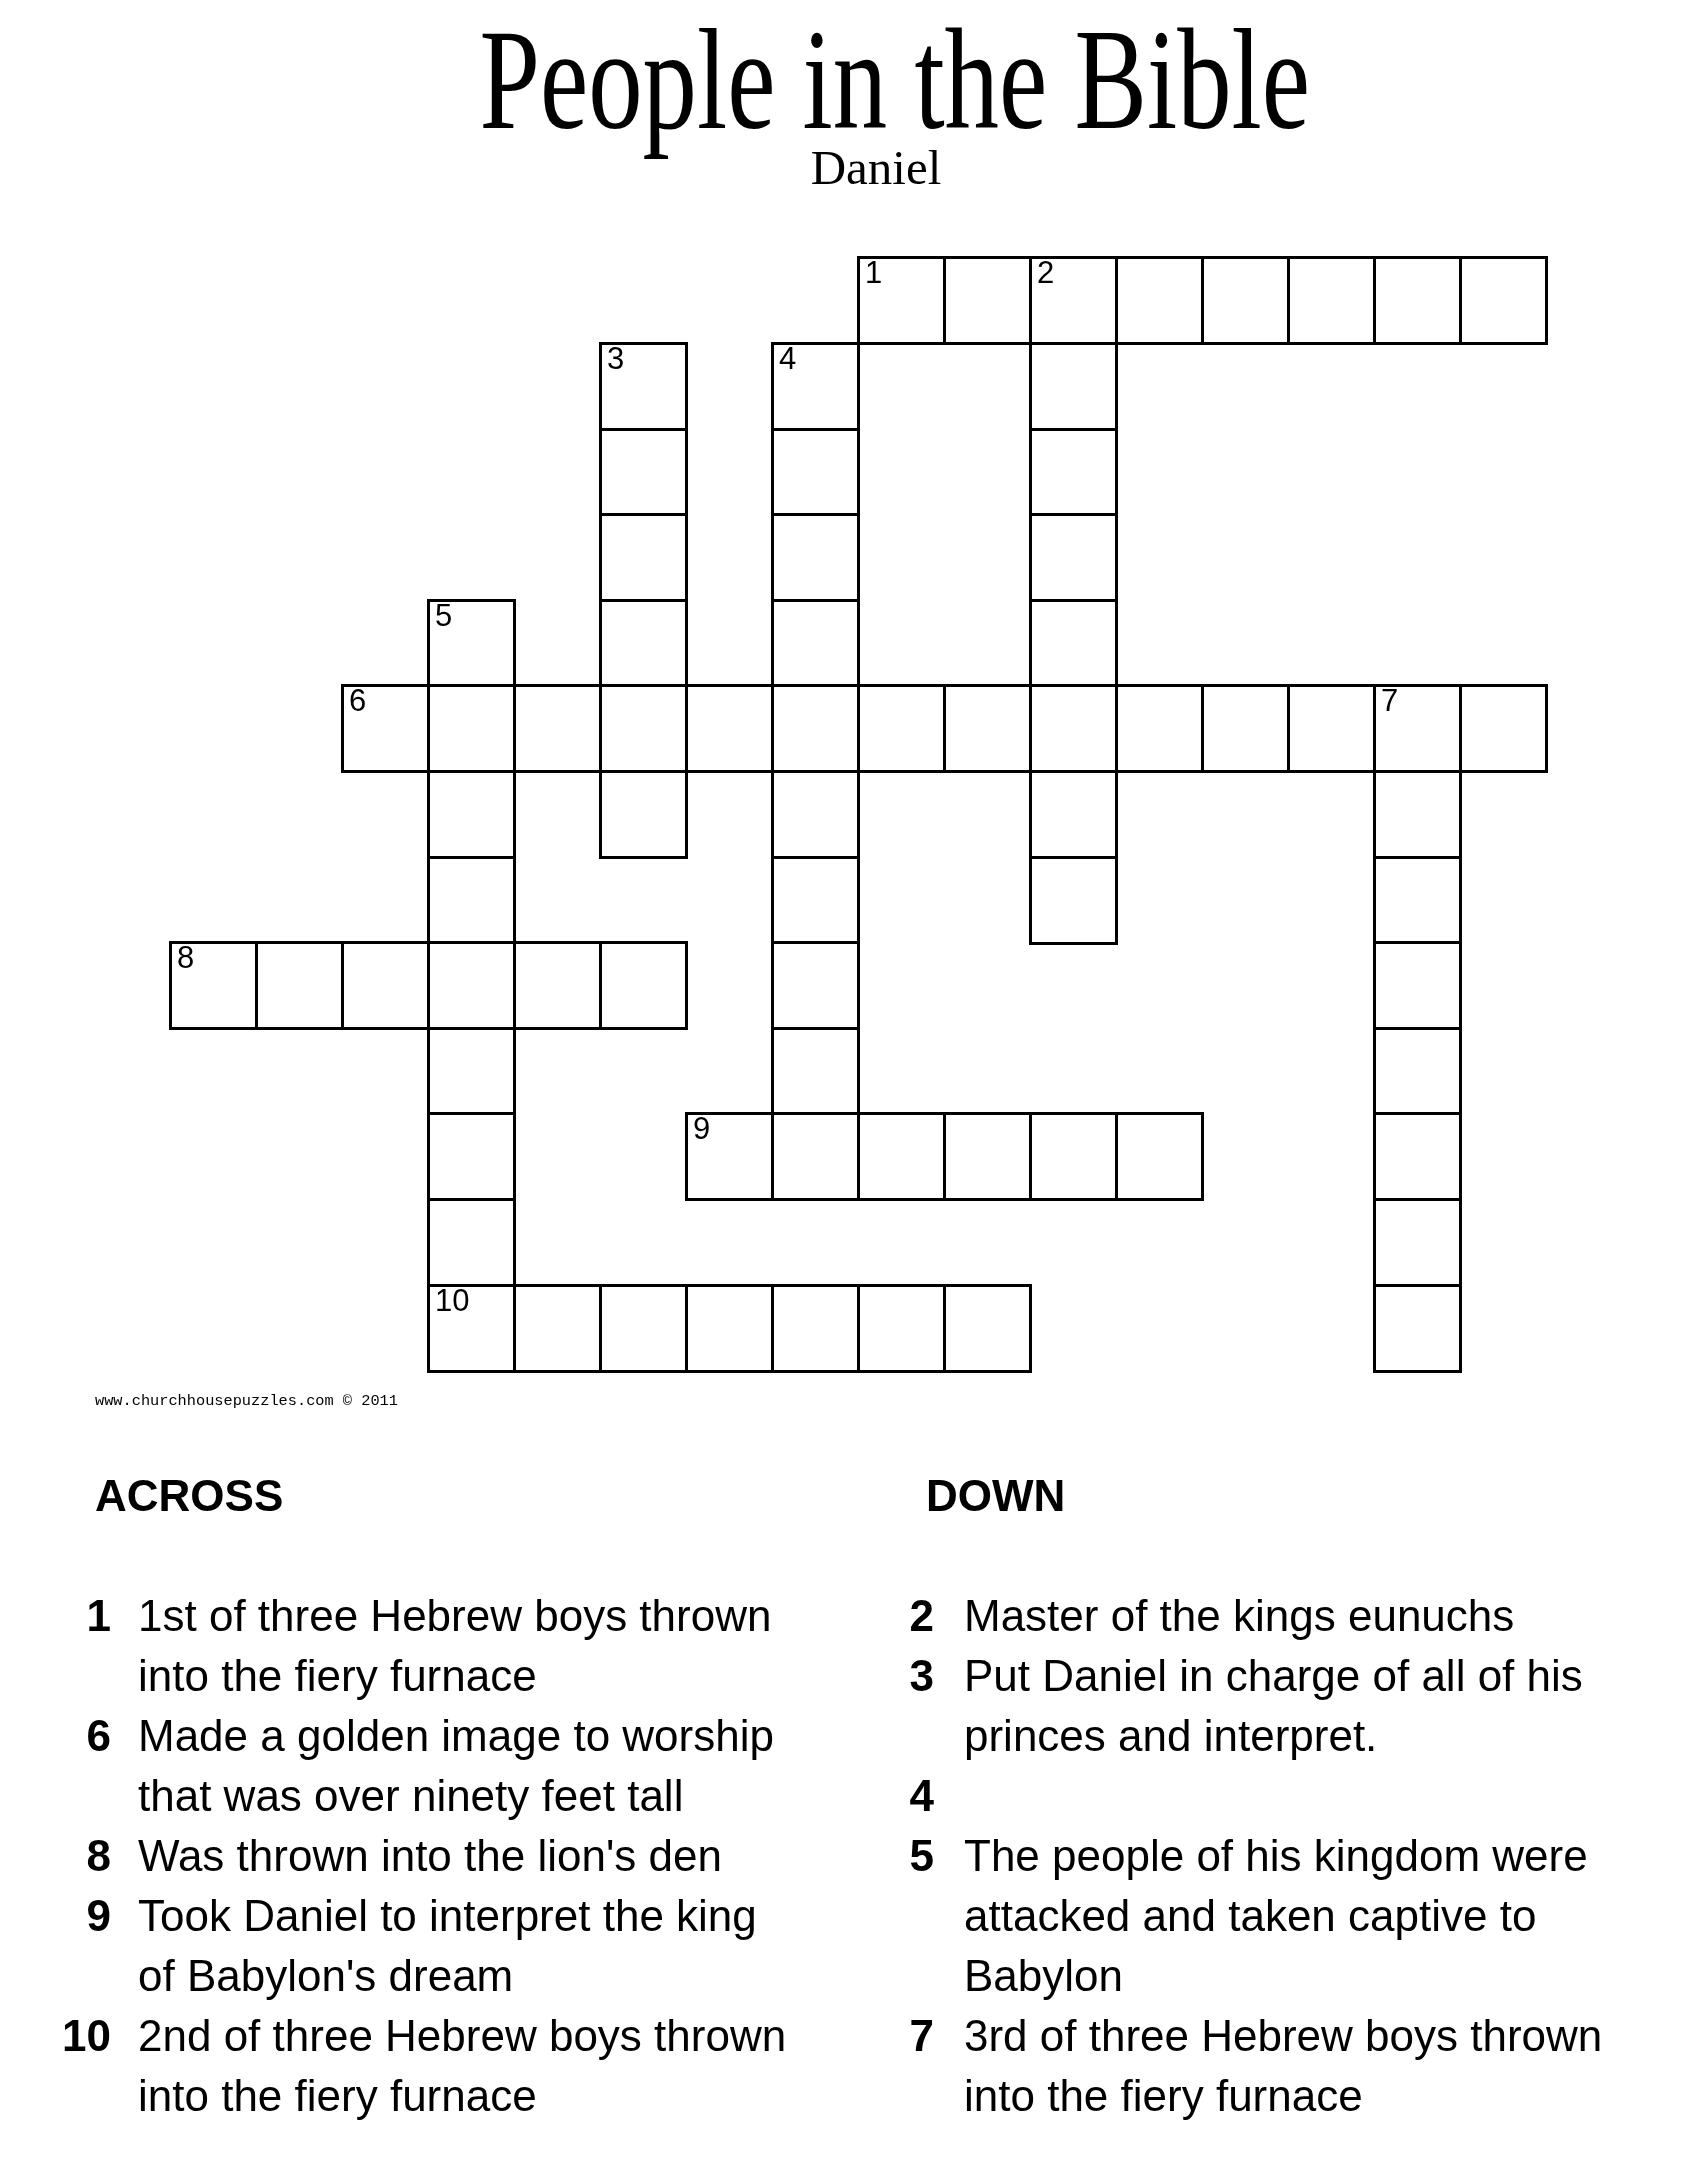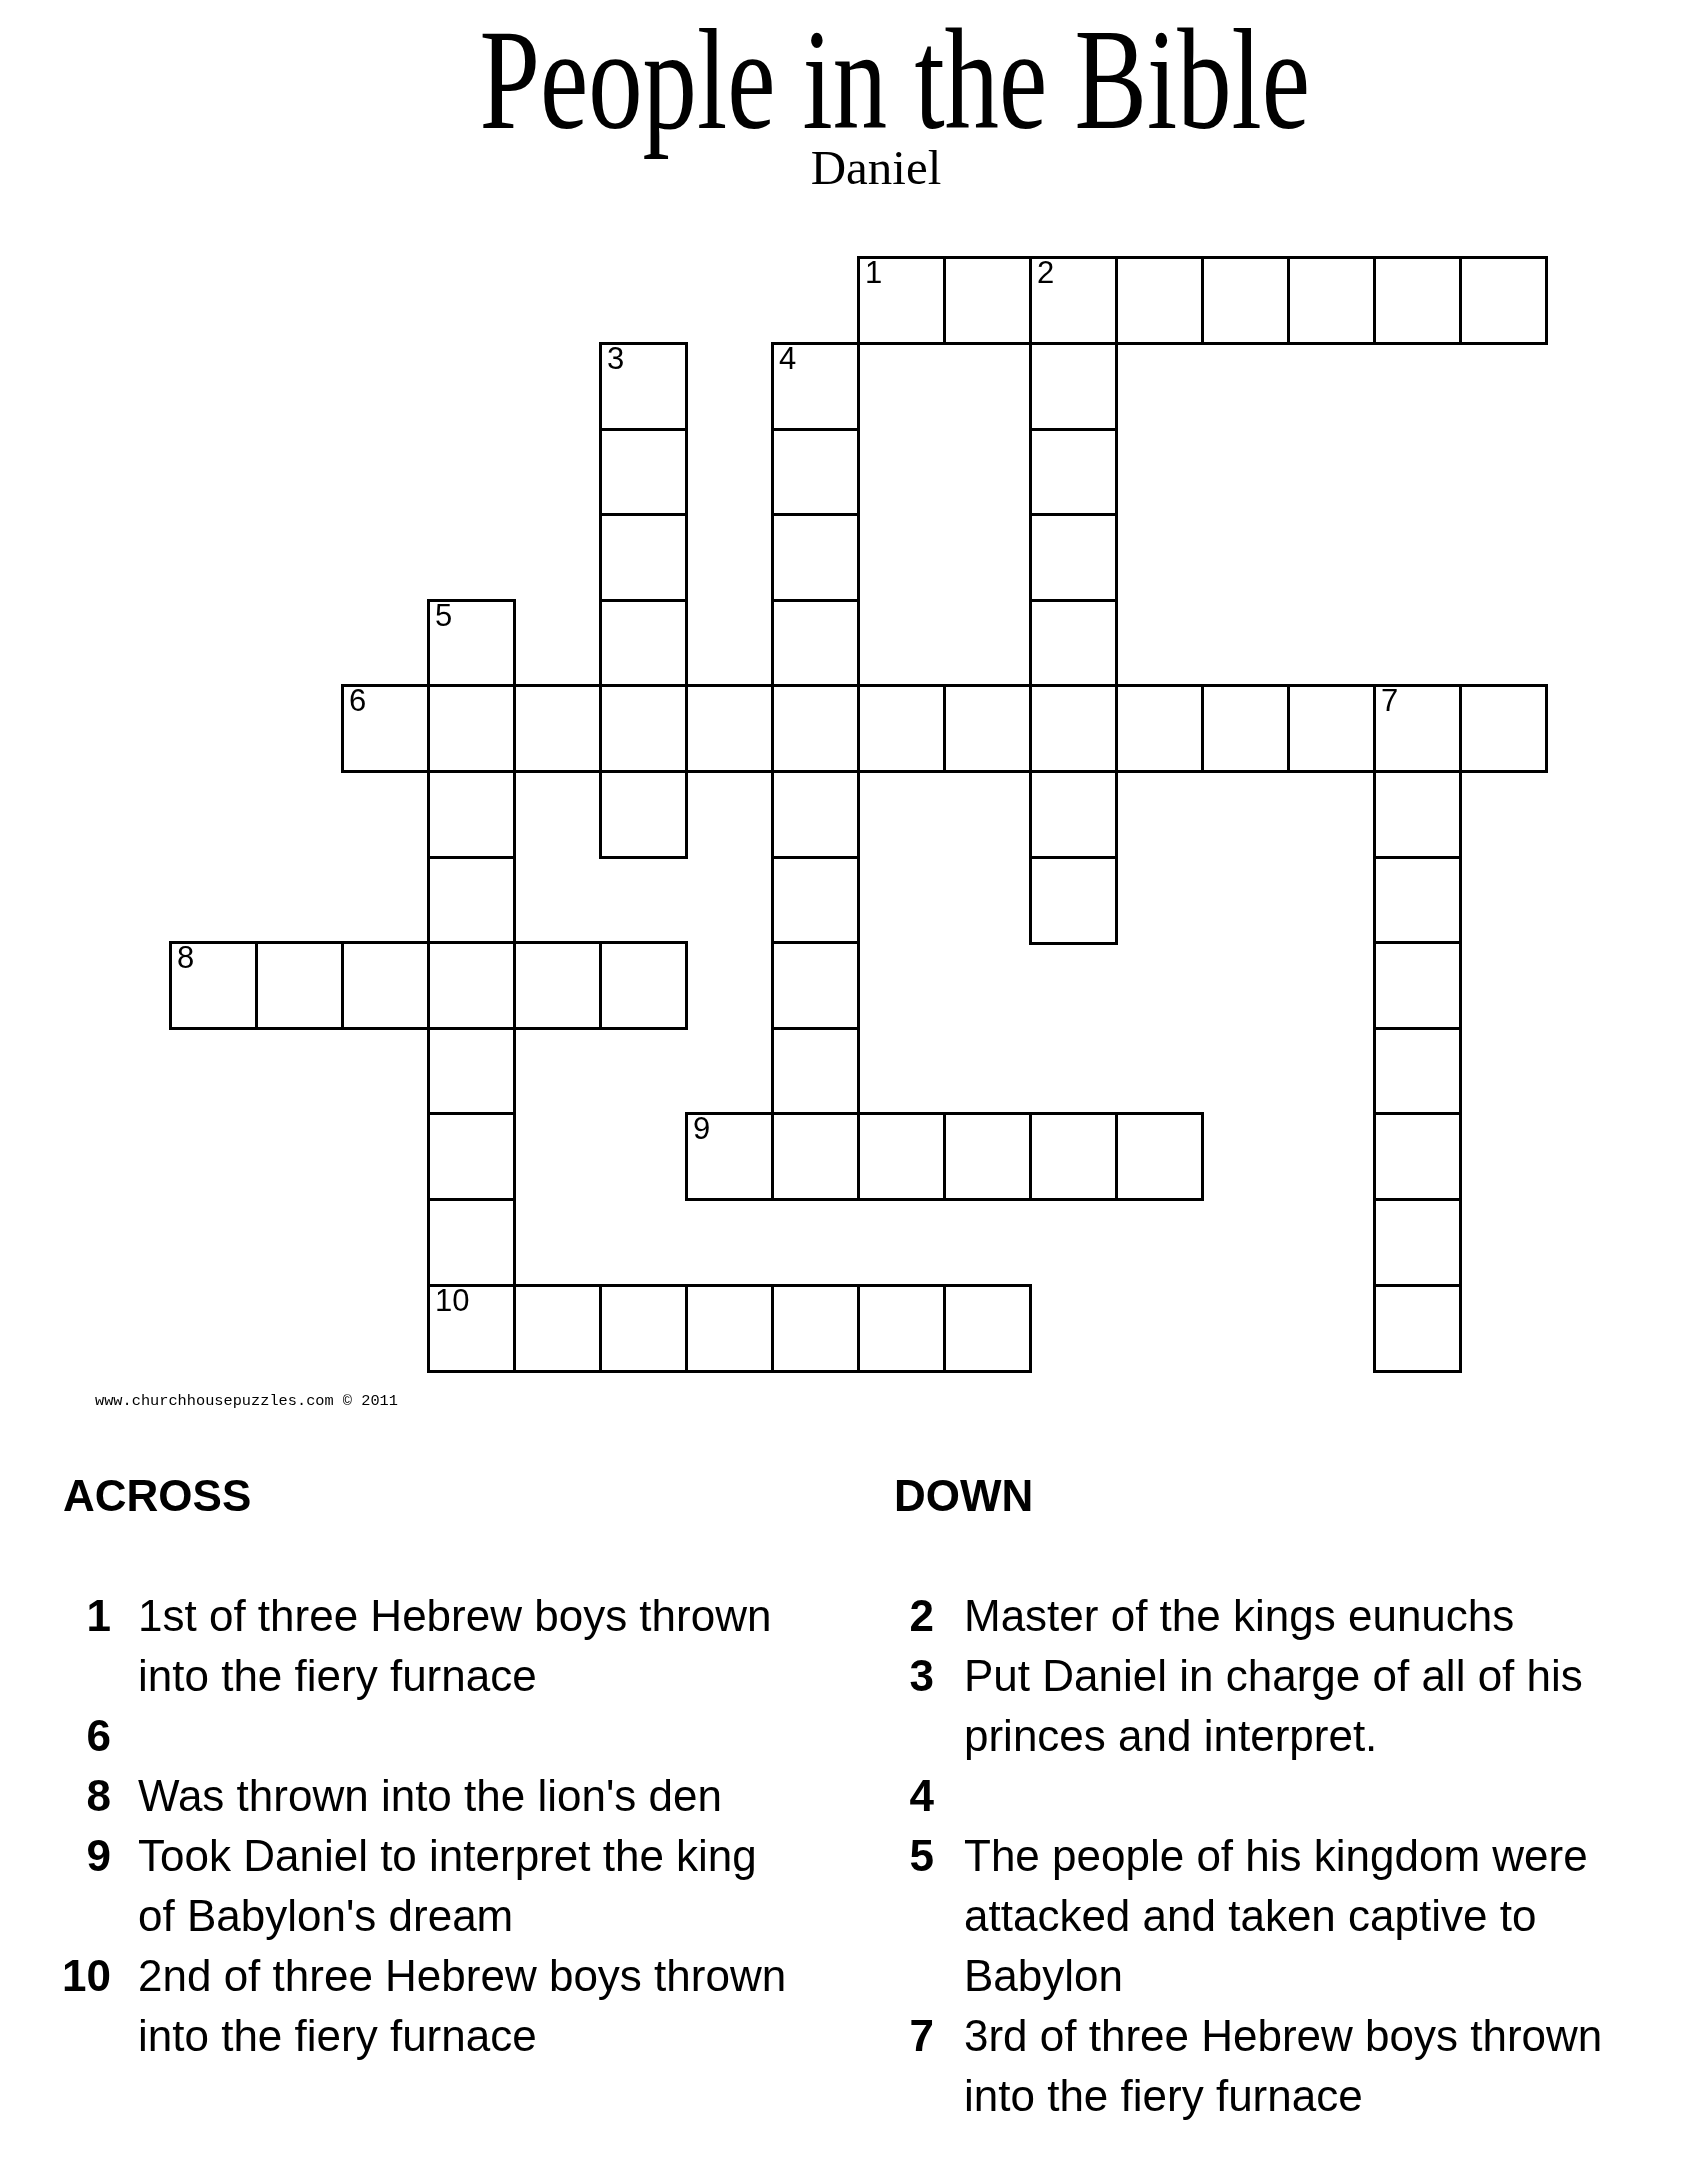--- a/index.html
+++ b/index.html
@@ -45,20 +45,21 @@
   .copyright {
     position: absolute; left: 95px; top: 1392px;
     font: 400 15.3px/1.3 "Liberation Mono", monospace;
     white-space: pre;
   }
 
   
   .clue-heading {
     position: absolute;
     font: 700 44px/1 "Liberation Sans", sans-serif;
+    margin-left: 32px;
   }
   #across-heading { left: 63px;  top: 1474px; }
   #down-heading   { left: 894px; top: 1474px; }
 
   .clue-list { position: absolute; width: 767px; }
   #across-list { left: 51px;   top: 1586px; }
   #down-list   { left: 874px; top: 1586px; }
 
   .clue { display: flex; align-items: flex-start; }
   .cnum {
@@ -182,20 +183,21 @@
 <div class="clue-heading" id="across-heading">ACROSS</div>
 <div class="clue-heading" id="down-heading">DOWN</div>
 
 <div class="clue-list" id="across-list">
     <div class="clue">
       <div class="cnum">1</div>
       <div class="ctext">1st of three Hebrew boys thrown into the fiery furnace</div>
     </div>
     <div class="clue">
       <div class="cnum">6</div>
+      <div class="ctext">Made a golden image to worship that was over ninety feet tall</div>
     </div>
     <div class="clue">
       <div class="cnum">8</div>
       <div class="ctext">Was thrown into the lion's den</div>
     </div>
     <div class="clue">
       <div class="cnum">9</div>
       <div class="ctext">Took Daniel to interpret the king of Babylon's dream</div>
     </div>
     <div class="clue">

